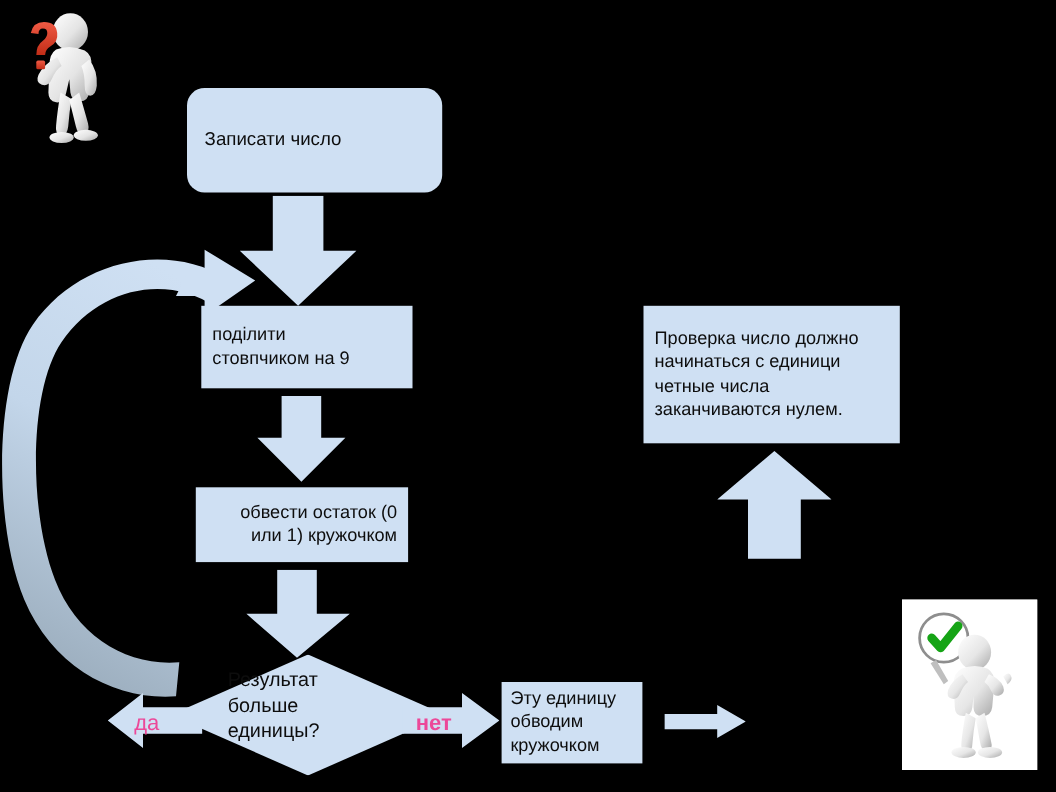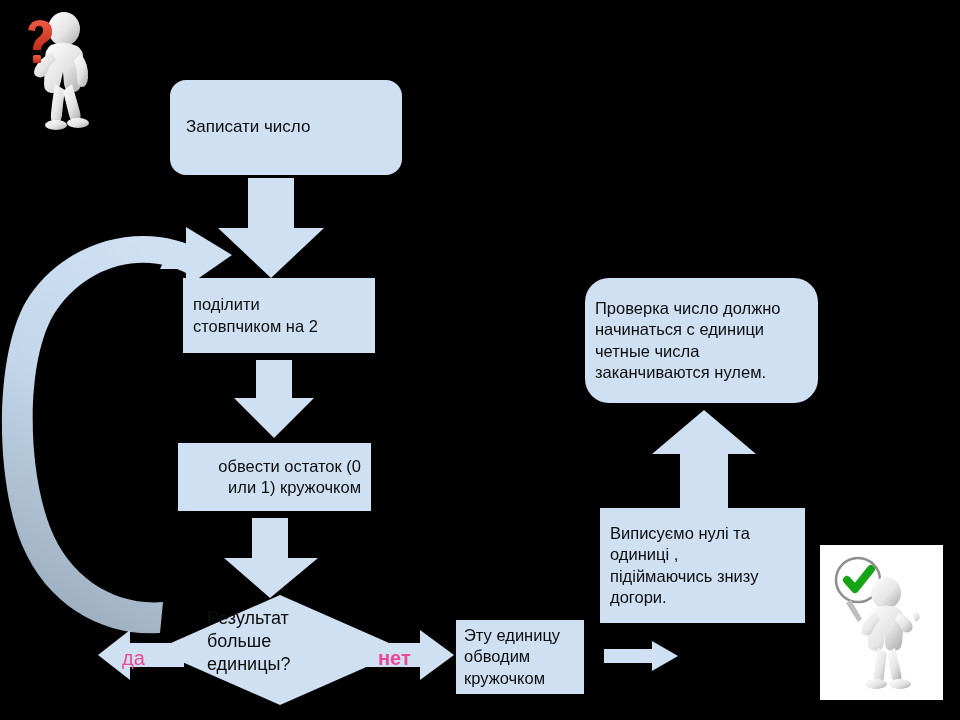--- a/index.html
+++ b/index.html
@@ -84,21 +84,20 @@
     font-size: 16.5px;
   }
 
   .node-check {
     left: 585px;
     top: 278px;
     width: 233px;
     height: 125px;
     padding: 0 10px;
     font-size: 16.5px;
-    border-radius: 24px;
   }
 
   
   .decision {
     position: absolute;
     left: 155px;
     top: 595px;
     width: 250px;
     height: 110px;
   }
@@ -211,21 +210,21 @@
   </div>
 
   <div class="arrow" style="left:218px; top:178px; width:118px; height:108px;">
     <svg width="118" height="108" viewBox="0 0 118 108">
       <path d="M30 0 L76 0 L76 50 L106 50 L53 100 L0 50 L30 50 Z" fill="#cfe0f3"></path>
     </svg>
   </div>
 
   <div class="node node-divide">
     <span class="txt">поділити
-стовпчиком на 2</span>
+стовпчиком на 9</span>
   </div>
 
   <div class="arrow" style="left:232px; top:360px; width:84px; height:80px;">
     <svg width="84" height="80" viewBox="0 0 84 80">
       <path d="M24 0 L60 0 L60 38 L82 38 L42 78 L2 38 L24 38 Z" fill="#cfe0f3"></path>
     </svg>
   </div>
 
   <div class="node node-circle-rest">
     <span class="txt">обвести остаток (0
@@ -264,26 +263,20 @@
 обводим
 кружочком</span>
   </div>
 
   <div class="arrow" style="left:604px; top:640px; width:74px; height:32px;">
     <svg width="74" height="32" viewBox="0 0 74 32">
       <path d="M0 9 L48 9 L48 1 L74 16 L48 31 L48 23 L0 23 Z" fill="#cfe0f3"></path>
     </svg>
   </div>
 
-  <div class="node node-writeout">
-    <span class="txt">Виписуємо нулі та
-одиниці ,
-підіймаючись знизу
-догори.</span>
-  </div>
 
   <div class="arrow" style="left:652px; top:410px; width:104px; height:100px;">
     <svg width="104" height="100" viewBox="0 0 104 100">
       <path d="M52 0 L104 44 L76 44 L76 98 L28 98 L28 44 L0 44 Z" fill="#cfe0f3"></path>
     </svg>
   </div>
 
   <div class="node node-check">
     <span class="txt">Проверка число должно
 начинаться с единици

